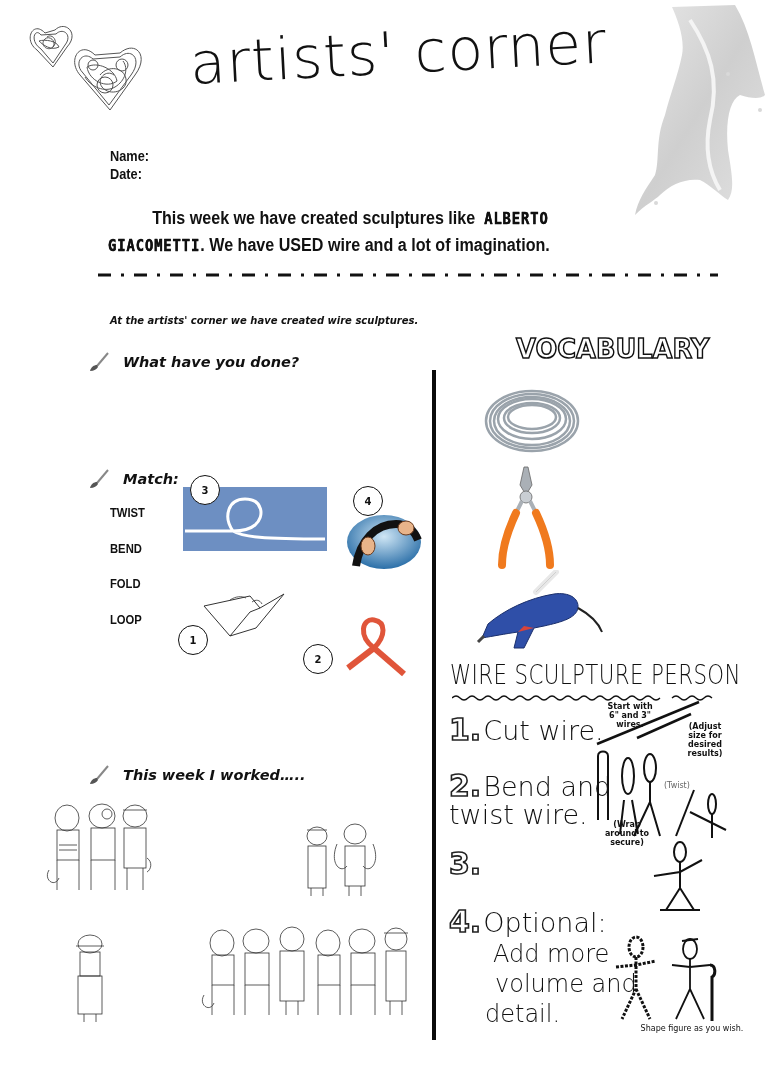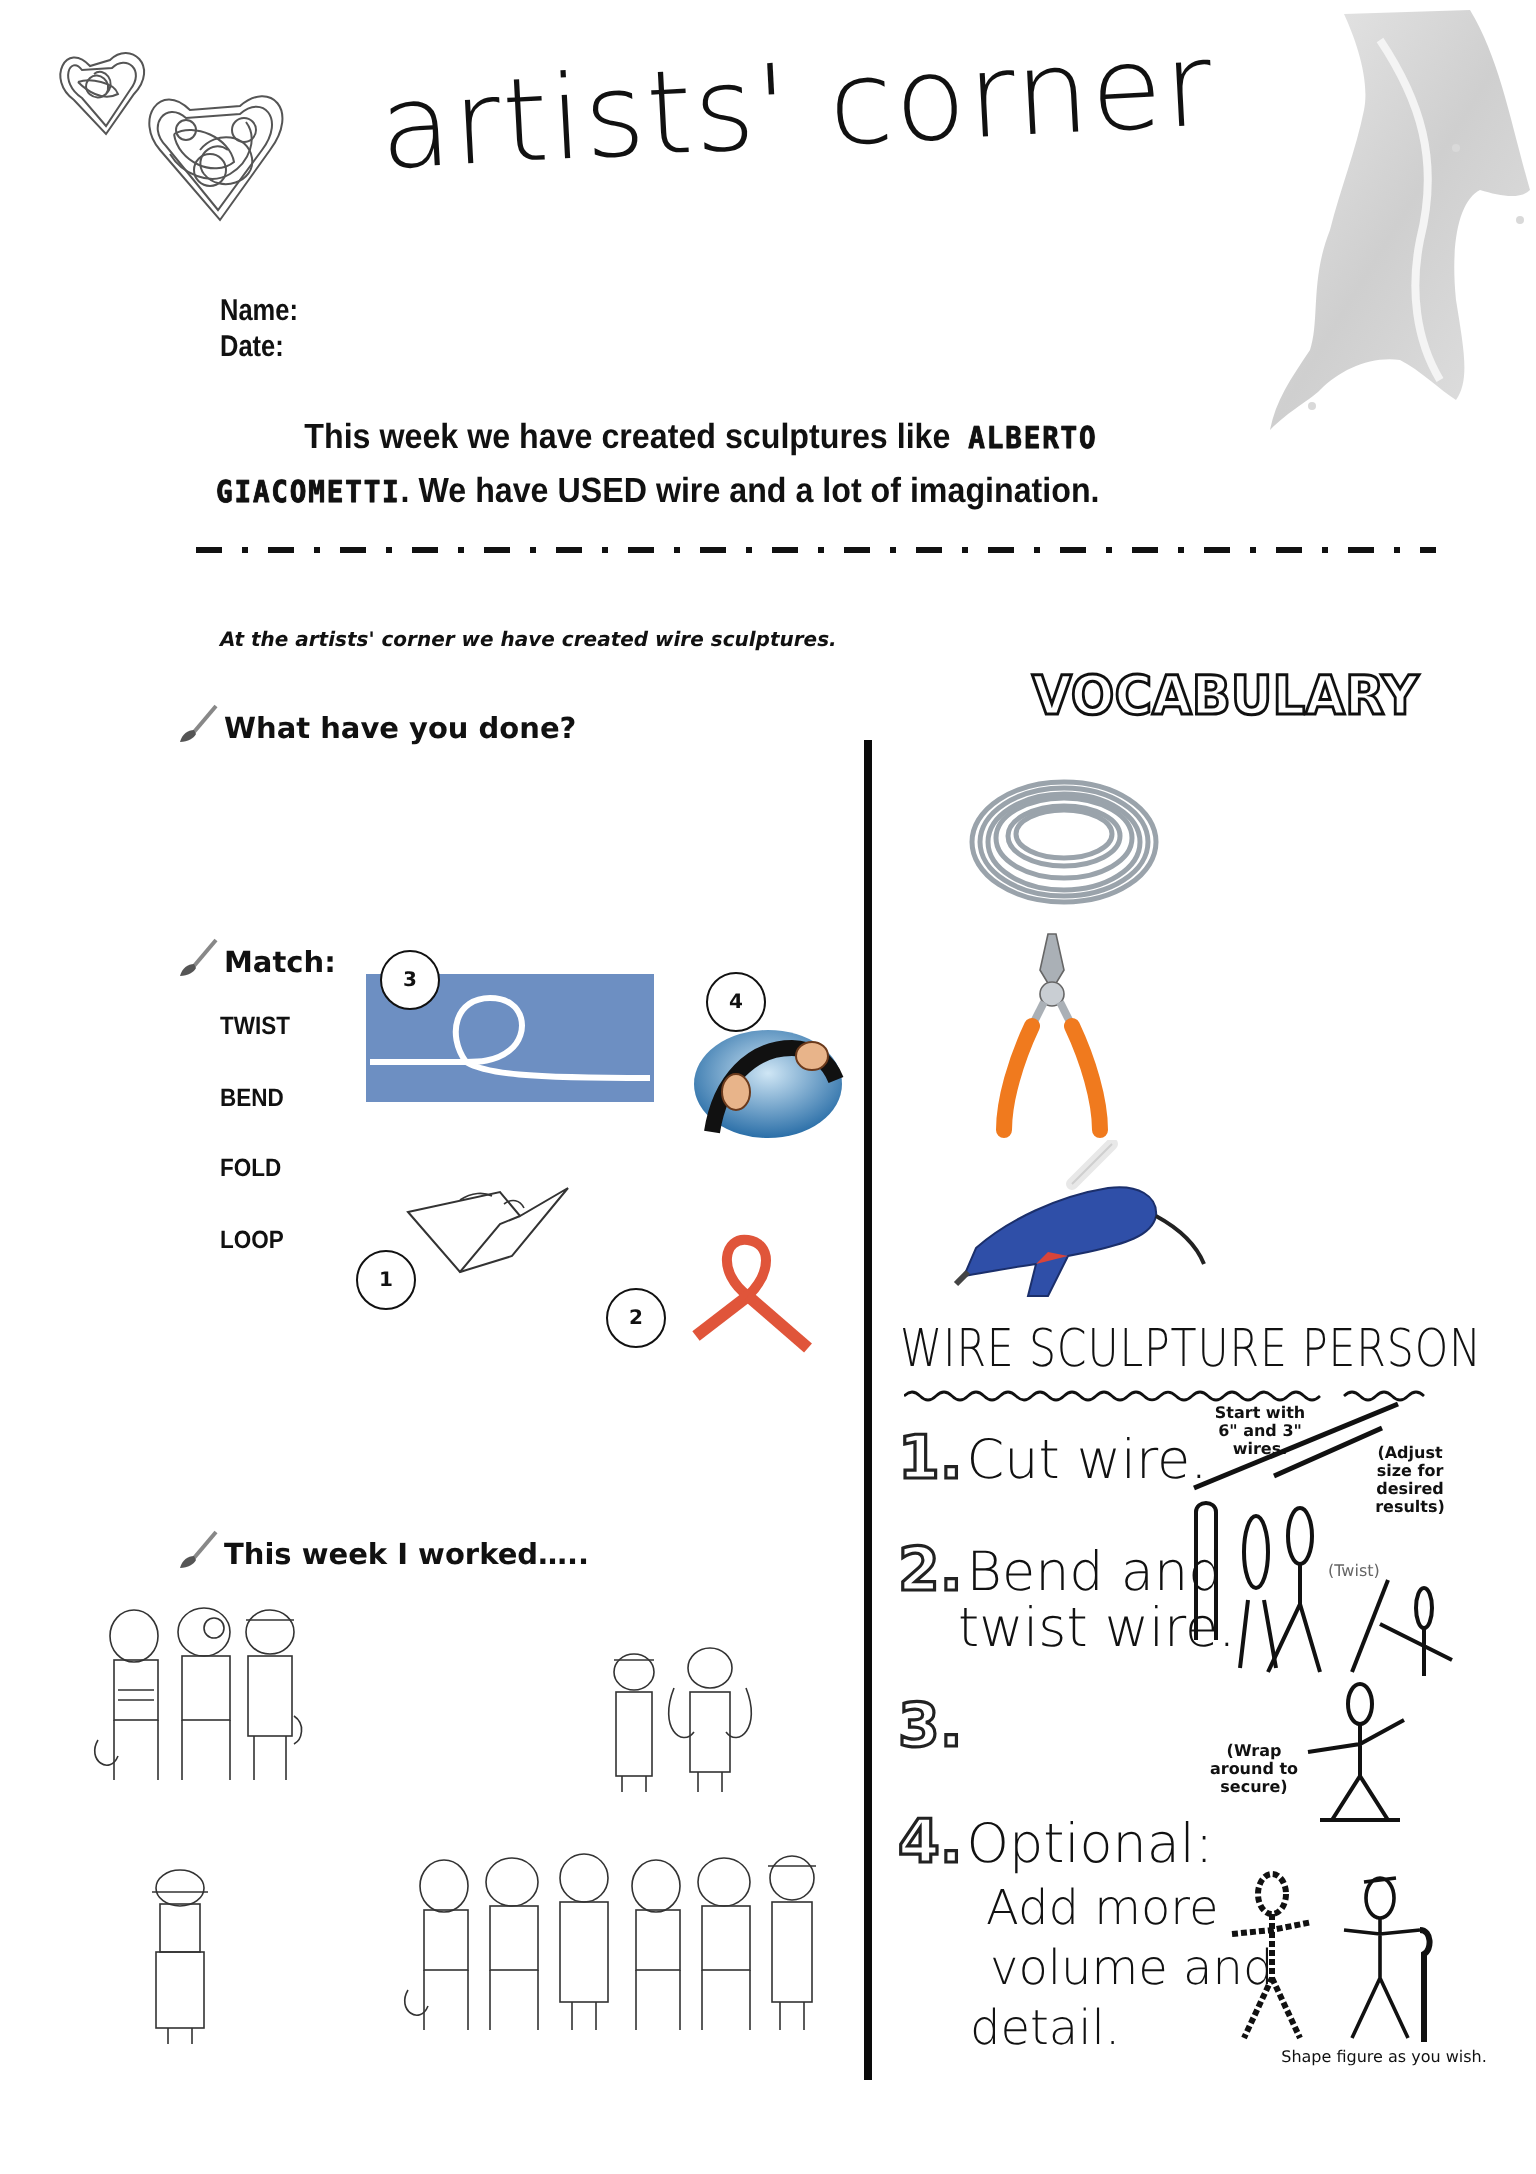--- a/index.html
+++ b/index.html
@@ -11,21 +11,21 @@
   .title { left: 190px; top: 30px; font-family: "DejaVu Sans", sans-serif; font-weight: 300; font-size: 58px; letter-spacing: 1px; transform: rotate(-3deg); transform-origin: left center; color: #111; white-space: nowrap; }
   .name-date { left: 110px; top: 147px; font-family: "Liberation Sans", sans-serif; font-weight: bold; font-size: 15px; line-height: 18px; transform: scaleX(0.85); transform-origin: left; }
   .intro { left: 108px; top: 205px; width: 540px; font-family: "Liberation Sans", sans-serif; font-weight: bold; font-size: 17.5px; line-height: 26px; transform: scaleX(0.92); transform-origin: left; }
   .intro .indent { display: inline-block; width: 48px; }
   .fancy { font-family: "DejaVu Sans Mono", monospace; font-weight: bold; font-size: 15px; letter-spacing: 1px; color: #111; text-shadow: 0 0 0.5px #111; -webkit-text-stroke: 0.4px #111; }
   .separator { left: 98px; top: 272px; width: 620px; height: 6px; }
 
   .subtitle { left: 110px; top: 315px; font-family: "DejaVu Sans", sans-serif; font-weight: bold; font-style: italic; font-size: 10px; }
   .vocab-title { left: 516px; top: 333px; font-family: "DejaVu Sans", sans-serif; font-weight: bold; font-size: 27px; color: #fff; -webkit-text-stroke: 1.5px #111; letter-spacing: 0px; transform: scaleX(0.95); transform-origin:left; }
 
-  .q-label { font-family: "DejaVu Sans", sans-serif; font-weight: bold; font-size: 14.5px; display: flex; align-items: flex-end; gap: 2px; }
+  .q-label { font-family: "DejaVu Sans", sans-serif; font-weight: bold; font-style: italic; font-size: 14.5px; display: flex; align-items: center; gap: 13px; }
   .q-label svg { width: 22px; height: 22px; }
   .q1 { left: 88px; top: 351px; }
   .q2 { left: 88px; top: 468px; }
   .q3 { left: 88px; top: 764px; }
 
   .match-word { left: 110px; font-family: "Liberation Sans", sans-serif; font-weight: bold; font-size: 12.5px; transform: scaleX(0.9); transform-origin: left; }
 
   .num-circle { width: 30px; height: 30px; border: 1.5px solid #111; border-radius: 50%; background: #fff; display: flex; align-items: center; justify-content: center; font-family: "DejaVu Sans", sans-serif; font-weight: bold; font-size: 10px; }
 
   .divider { left: 432px; top: 370px; width: 4px; height: 670px; background: #0a0a0a; }
@@ -266,40 +266,40 @@
 <svg class="abs" style="left:595px;top:698px;" width="120" height="50" viewBox="0 0 120 50">
   <path d="M2 46 L 104 4" stroke="#111" stroke-width="2.5"></path>
   <path d="M42 40 L 96 16" stroke="#111" stroke-width="2.5"></path>
 </svg>
 
 <div class="abs wsp" style="left:449px;top:768px;">
   <div style="display:flex;align-items:baseline;gap:2px;">
     <span class="step-num">2.</span>
     <span class="step-text">Bend and</span>
   </div>
-  <div class="step-text" style="margin-left:30px;margin-top:-4px;">twist wire.</div>
+  <div class="step-text" style="margin-top:-4px;">twist wire.</div>
 </div>
 <svg class="abs" style="left:594px;top:750px;" width="140" height="90" viewBox="0 0 140 90">
   <g fill="none" stroke="#111" stroke-width="2">
     <path d="M4 70 L 4 6 C 4 0, 14 0, 14 6 L 14 70"></path>
     <path d="M26 84 L 30 50 M44 84 L 38 50"></path>
       <ellipse cx="34" cy="26" rx="6" ry="18"></ellipse>
     <ellipse cx="56" cy="18" rx="6" ry="14"></ellipse>
       <path d="M56 32 L 56 52 L 40 86 M56 52 L 66 86"></path>
     <path d="M100 40 L 82 86"></path>
     <ellipse cx="118" cy="54" rx="4" ry="10"></ellipse>
       <path d="M118 64 L 118 88 M96 62 L 132 80"></path>
   </g>
   <text x="70" y="38" font-family="DejaVu Sans, sans-serif" font-size="8" fill="#666">(Twist)</text>
 </svg>
 
 <div class="abs wsp" style="left:449px;top:846px;display:flex;align-items:baseline;gap:2px;">
   <span class="step-num">3.</span>
 </div>
-<div class="abs small-note" style="left:604px;top:871px;width:46px;">(Wrap around to secure)</div>
+<div class="abs small-note" style="left:604px;top:820px;width:46px;">(Wrap around to secure)</div>
 <svg class="abs" style="left:650px;top:840px;" width="60" height="72" viewBox="0 0 60 72">
   <g fill="none" stroke="#111" stroke-width="2">
     <ellipse cx="30" cy="12" rx="6" ry="10"></ellipse>
       <path d="M30 22 L 30 48 L 16 70 M30 48 L 44 70 M4 36 L 30 32 L 52 20 M10 70 L 50 70"></path>
   </g>
 </svg>
 
 <div class="abs wsp" style="left:449px;top:904px;">
   <div style="display:flex;align-items:baseline;gap:2px;">
     <span class="step-num">4.</span>

